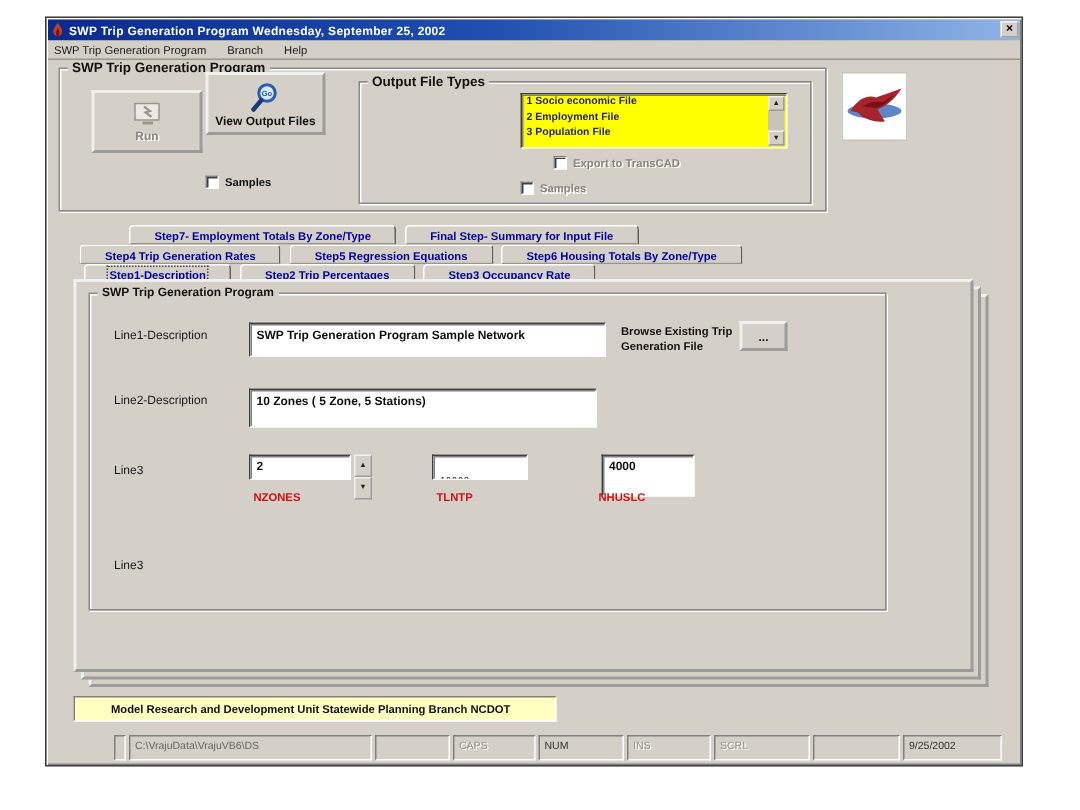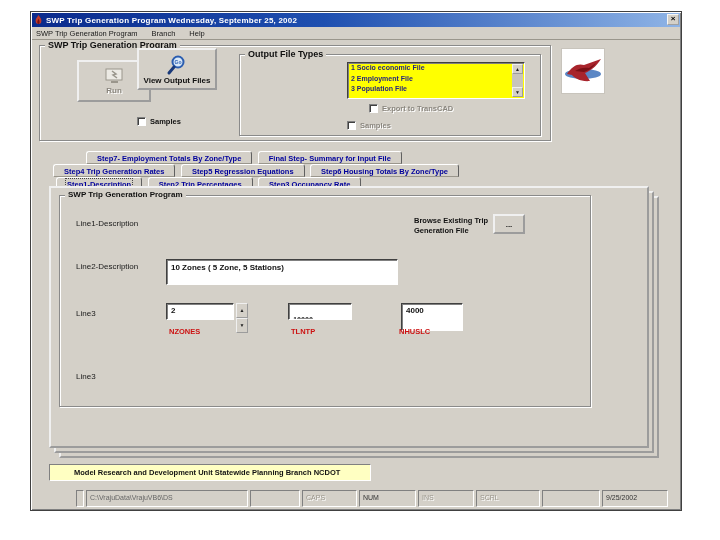--- a/index.html
+++ b/index.html
@@ -33,21 +33,21 @@
   .checkbox { width:9px; height:9px; background:#fff; border:1px solid; border-color:#808080 #fff #fff #808080; box-shadow: inset 1px 1px 0 #404040; }
   .checklabel { font-size:7.5px; font-weight:bold; color:#111; white-space:nowrap; }
   .checklabel.disabled { color:#8a867e; text-shadow:1px 1px 0 #fff; }
 
   .listbox { background:#ffff00; border:1px solid; border-color:#404040 #fff #fff #404040; box-shadow:1px 1px 0 #808080 inset; }
   .listitem { font-size:7px; font-weight:bold; color:#26267e; line-height:10.5px; padding-left:3px; white-space:nowrap; overflow:hidden; }
   .vscroll { position:absolute; right:1px; top:1px; bottom:1px; width:11px; background:#c8c4bc; display:flex; flex-direction:column; justify-content:space-between; }
   .scrollbtn { height:10px; background:#d4d0c8; border:1px outset #f0f0f0; font-size:5px; line-height:8px; text-align:center; color:#222; }
 
   .tabrow { white-space:nowrap; height:13px; }
-  .tab { display:inline-block; height:13px; line-height:13px; padding:0 10px; margin-right:1px; background:#d4d0c8;
+  .tab { display:inline-block; height:13px; line-height:13px; padding:0 16px; margin-right:1px; background:#d4d0c8;
          border:1px solid; border-color:#fff #606060 #9a968c #fff; border-radius:3px 3px 0 0;
          font-size:7.5px; font-weight:bold; color:#00009c; }
   .tab.active { border-bottom-color:#d4d0c8; }
   .tab.active .focusdot { outline:1px dotted #444; outline-offset:1px; }
 
   .pagestack { background:#d4d0c8; border:2px outset #f0f0f0; }
   .field { background:#fff; border:1px solid; border-color:#404040 #fff #fff #404040; box-shadow:1px 1px 0 #808080 inset;
            font-size:8px; font-weight:bold; color:#111; padding:3px 0 0 4px; white-space:nowrap; overflow:hidden; }
   .flabel { font-size:8px; color:#1a1a1a; white-space:nowrap; }
   .redlabel { font-size:7.5px; font-weight:bold; color:#cc1111; white-space:nowrap; }
@@ -85,21 +85,21 @@
     <div class="abs menubar">
       <span>SWP Trip Generation Program</span>
       <span>Branch</span>
       <span>Help</span>
     </div>
 
     <div class="abs groupbox" style="left:8px; top:33px; width:512px; height:96px;">
       <span class="legend" style="font-size:9px;">SWP Trip Generation Program</span>
     </div>
 
-    <div class="abs btn" style="left:30px; top:48px; width:74px; height:42px;margin-left:16px;">
+    <div class="abs btn" style="left:30px; top:48px; width:74px; height:42px;">
       <svg width="22" height="18" viewBox="0 0 22 18">
         <rect x="3" y="1" width="16" height="11" fill="#eceae4" stroke="#9a968c"></rect>
         <path d="M9 3 L13 6 L10 7 L14 10" stroke="#9a968c" stroke-width="1.5" fill="none"></path>
         <rect x="8" y="13" width="7" height="2" fill="#9a968c"></rect>
       </svg>
       <span class="blabel disabled">Run</span>
     </div>
 
     <div class="abs btn" style="left:106px; top:36px; width:80px; height:42px;">
       <svg width="22" height="22" viewBox="0 0 22 22">
@@ -165,20 +165,21 @@
     <div class="abs pagestack" style="left:28px; top:184px; width:600px; height:262px;"></div>
     <div class="abs pagestack" style="left:23px; top:179px; width:600px; height:262px;"></div>
 
     <div class="abs pagestack" style="left:18px; top:174px; width:600px; height:262px;"></div>
 
     <div class="abs groupbox" style="left:28px; top:183px; width:532px; height:212px;">
       <span class="legend" style="font-size:8px;">SWP Trip Generation Program</span>
     </div>
 
     <span class="abs flabel" style="left:45px; top:207px;">Line1-Description</span>
+    <div class="abs field" style="left:135px; top:203px; width:238px; height:23px;">SWP Trip Generation Program Sample Network</div>
 
     <div class="abs browselabel" style="left:383px; top:204px; width:78px;">Browse Existing Trip Generation File</div>
     <div class="abs btn" style="left:462px; top:202px; width:32px; height:20px;">
       <span class="blabel">...</span>
     </div>
 
     <span class="abs flabel" style="left:45px; top:250px;">Line2-Description</span>
     <div class="abs field" style="left:135px; top:247px; width:232px; height:26px;">10 Zones ( 5 Zone, 5 Stations)</div>
 
     <span class="abs flabel" style="left:45px; top:297px;">Line3</span>

